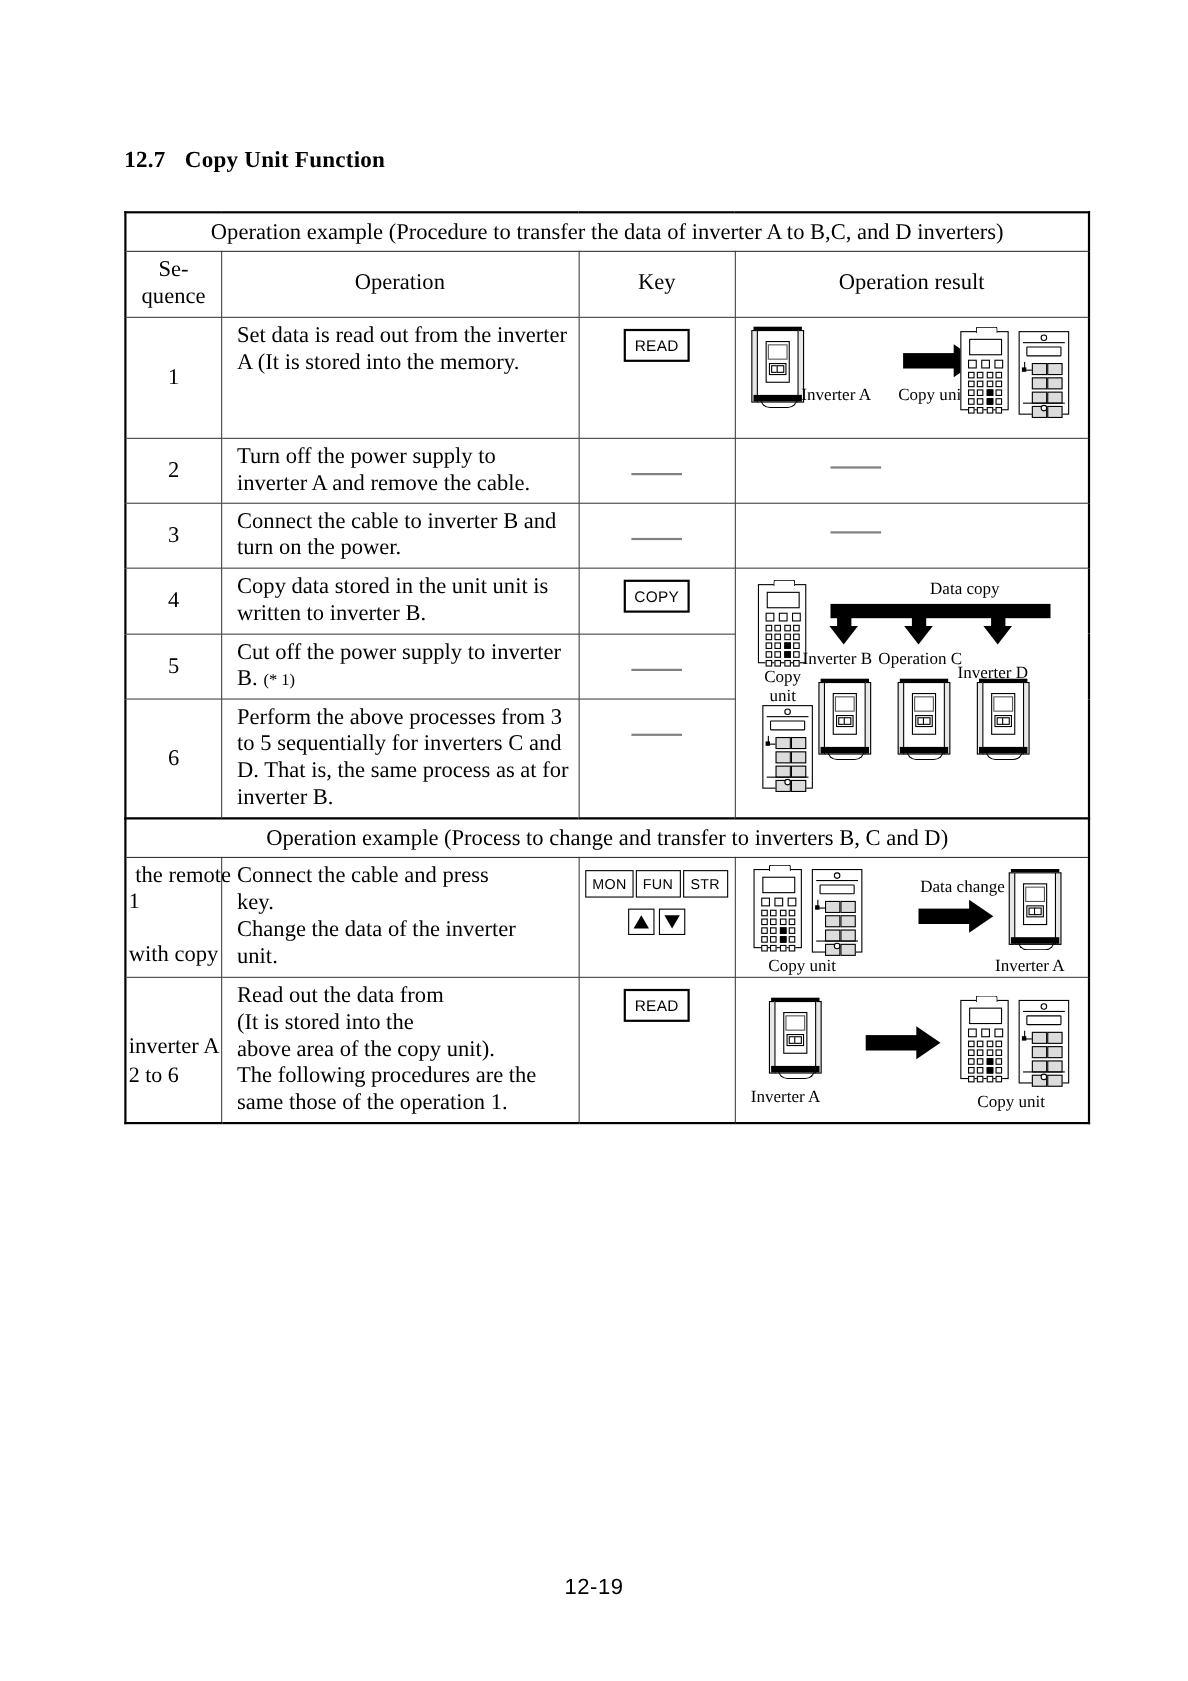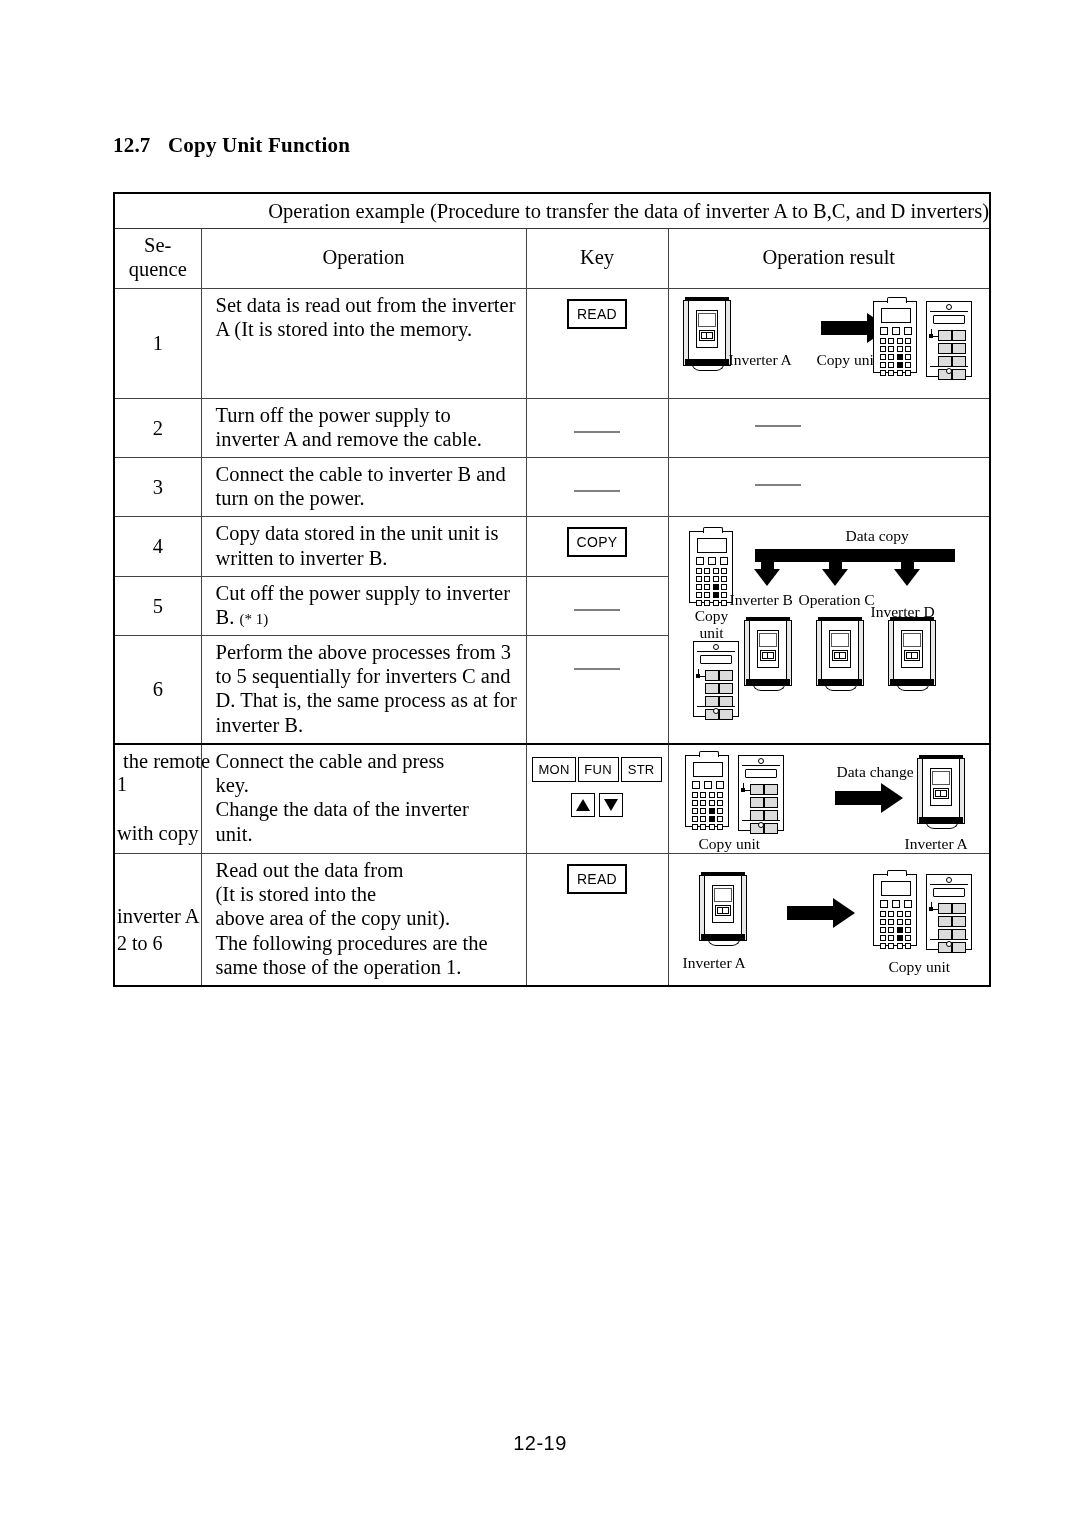--- a/index.html
+++ b/index.html
@@ -38,21 +38,21 @@
   .doc-table td, .doc-table th {
     border: 1px solid #444;
     vertical-align: top;
     padding: 0;
     font-weight: normal;
     font-size: 20.5px;
     line-height: 1.18;
   }
   .doc-table .outer-l { border-left: 2.5px solid #000; }
   .doc-table .outer-r { border-right: 2.5px solid #000; }
-  .doc-table .outer-t { border-top: 2.5px solid #000; text-align: right; }
+  .doc-table .outer-t { border-top: 2.5px solid #000; }
   .doc-table .outer-b { border-bottom: 2.5px solid #000; }
 
   #table1 { left: 113px; top: 192px; width: 876px; }
   #table2 { left: 113px; top: 743px; width: 876px; }
 
   .tbl-title {
     text-align: center;
     font-size: 20.5px;
     padding: 5px 0 5px 0 !important;
     border-bottom: 1.2px solid #333 !important;
@@ -576,20 +576,23 @@
 </table>
 
 <table id="table2" class="doc-table">
   <colgroup>
     <col style="width:87px">
     <col style="width:325px">
     <col style="width:142px">
     <col style="width:322px">
   </colgroup>
   <tbody>
+    <tr>
+      <td class="tbl-title outer-t outer-l outer-r" colspan="4">Operation example (Process to change and transfer to inverters B, C and D)</td>
+    </tr>
 
     <tr style="height:108px">
       <td class="seq-cell outer-l" style="position:relative">
         <div class="abs" style="left:2px; top:28px; font-size:20px">1</div>
         <div class="abs" style="left:8px; top:4px; font-size:20.5px; white-space:nowrap">the remote</div>
         <div class="abs" style="left:2px; top:76px; font-size:20.5px; white-space:nowrap">with copy</div>
       </td>
       <td class="op-cell">
         <div>Connect the cable and press</div>
         <div>key.</div>

